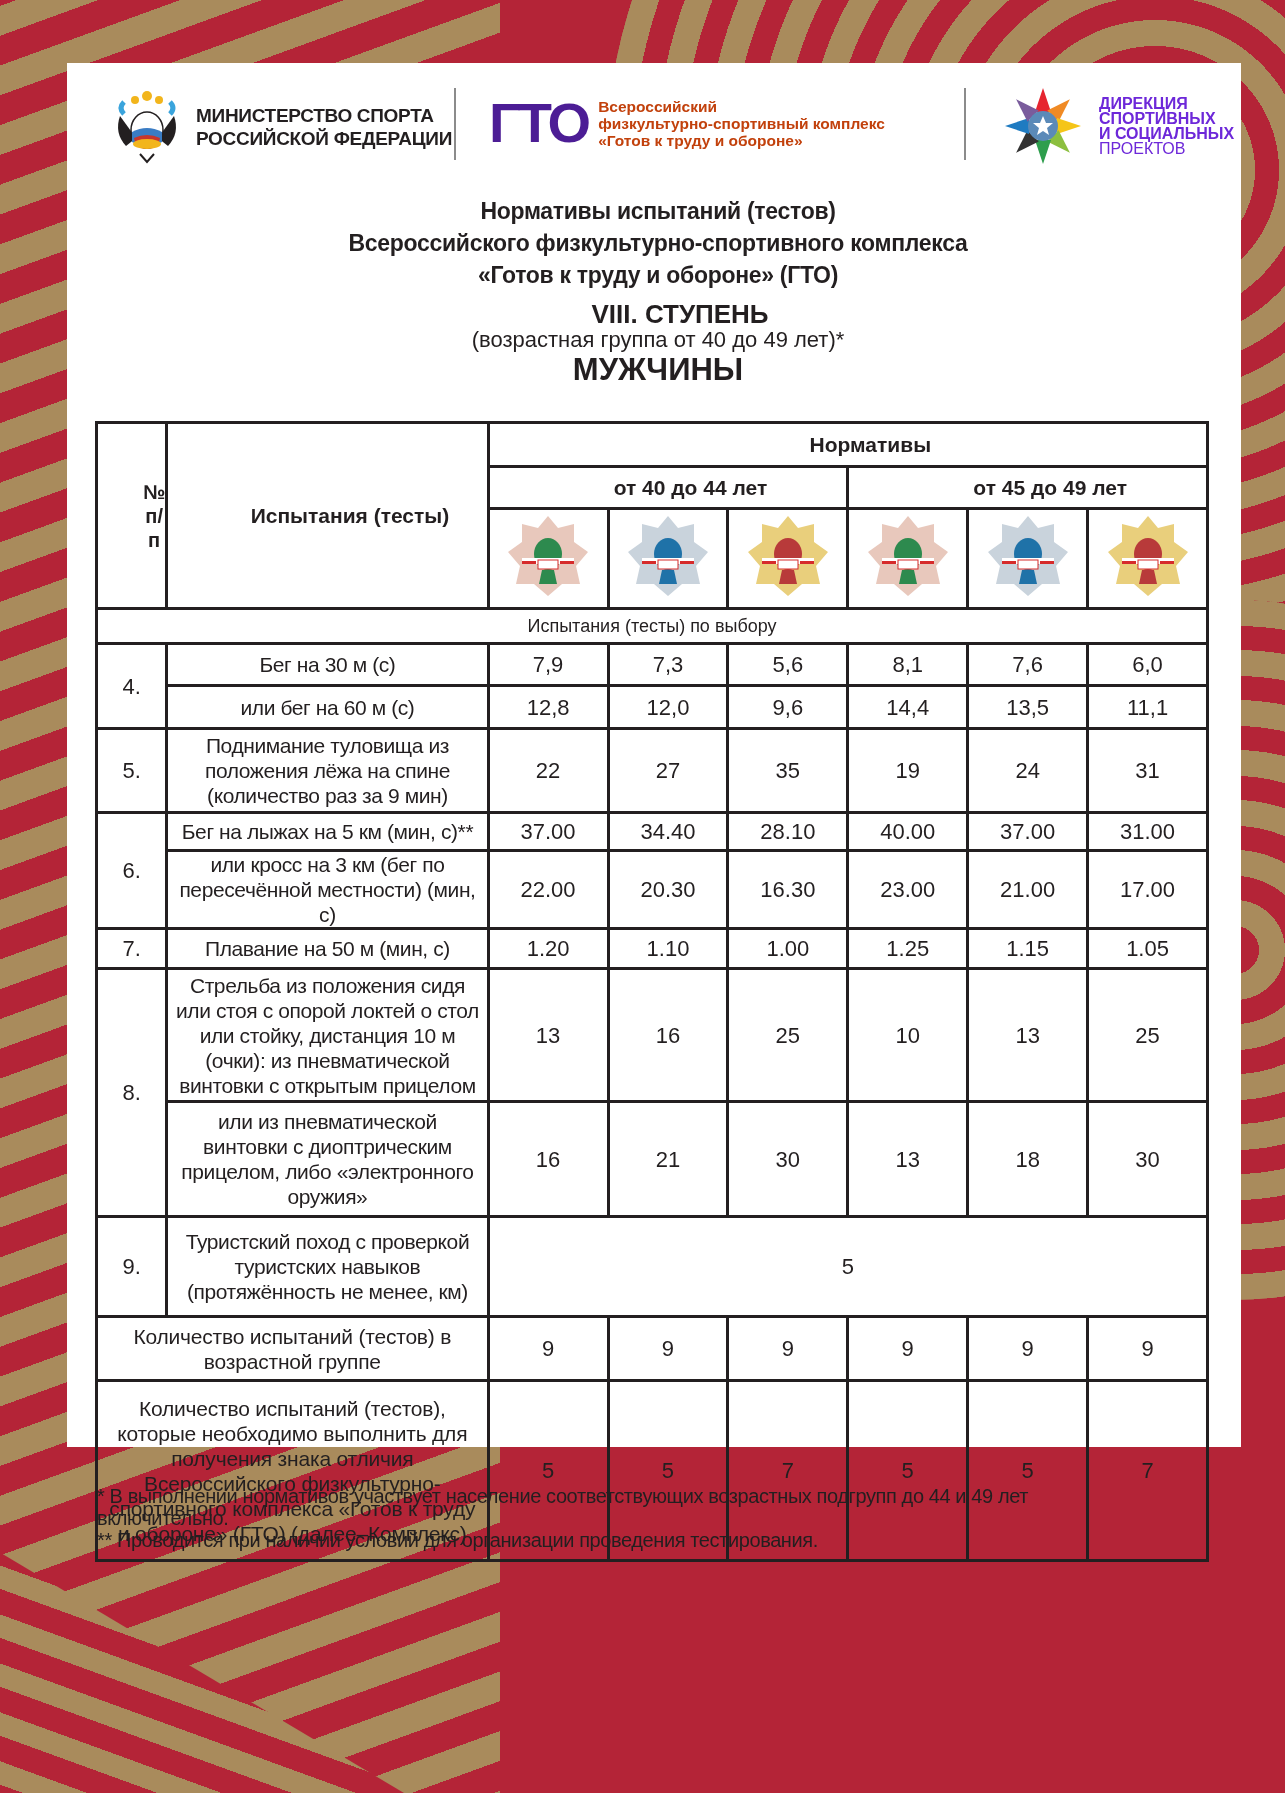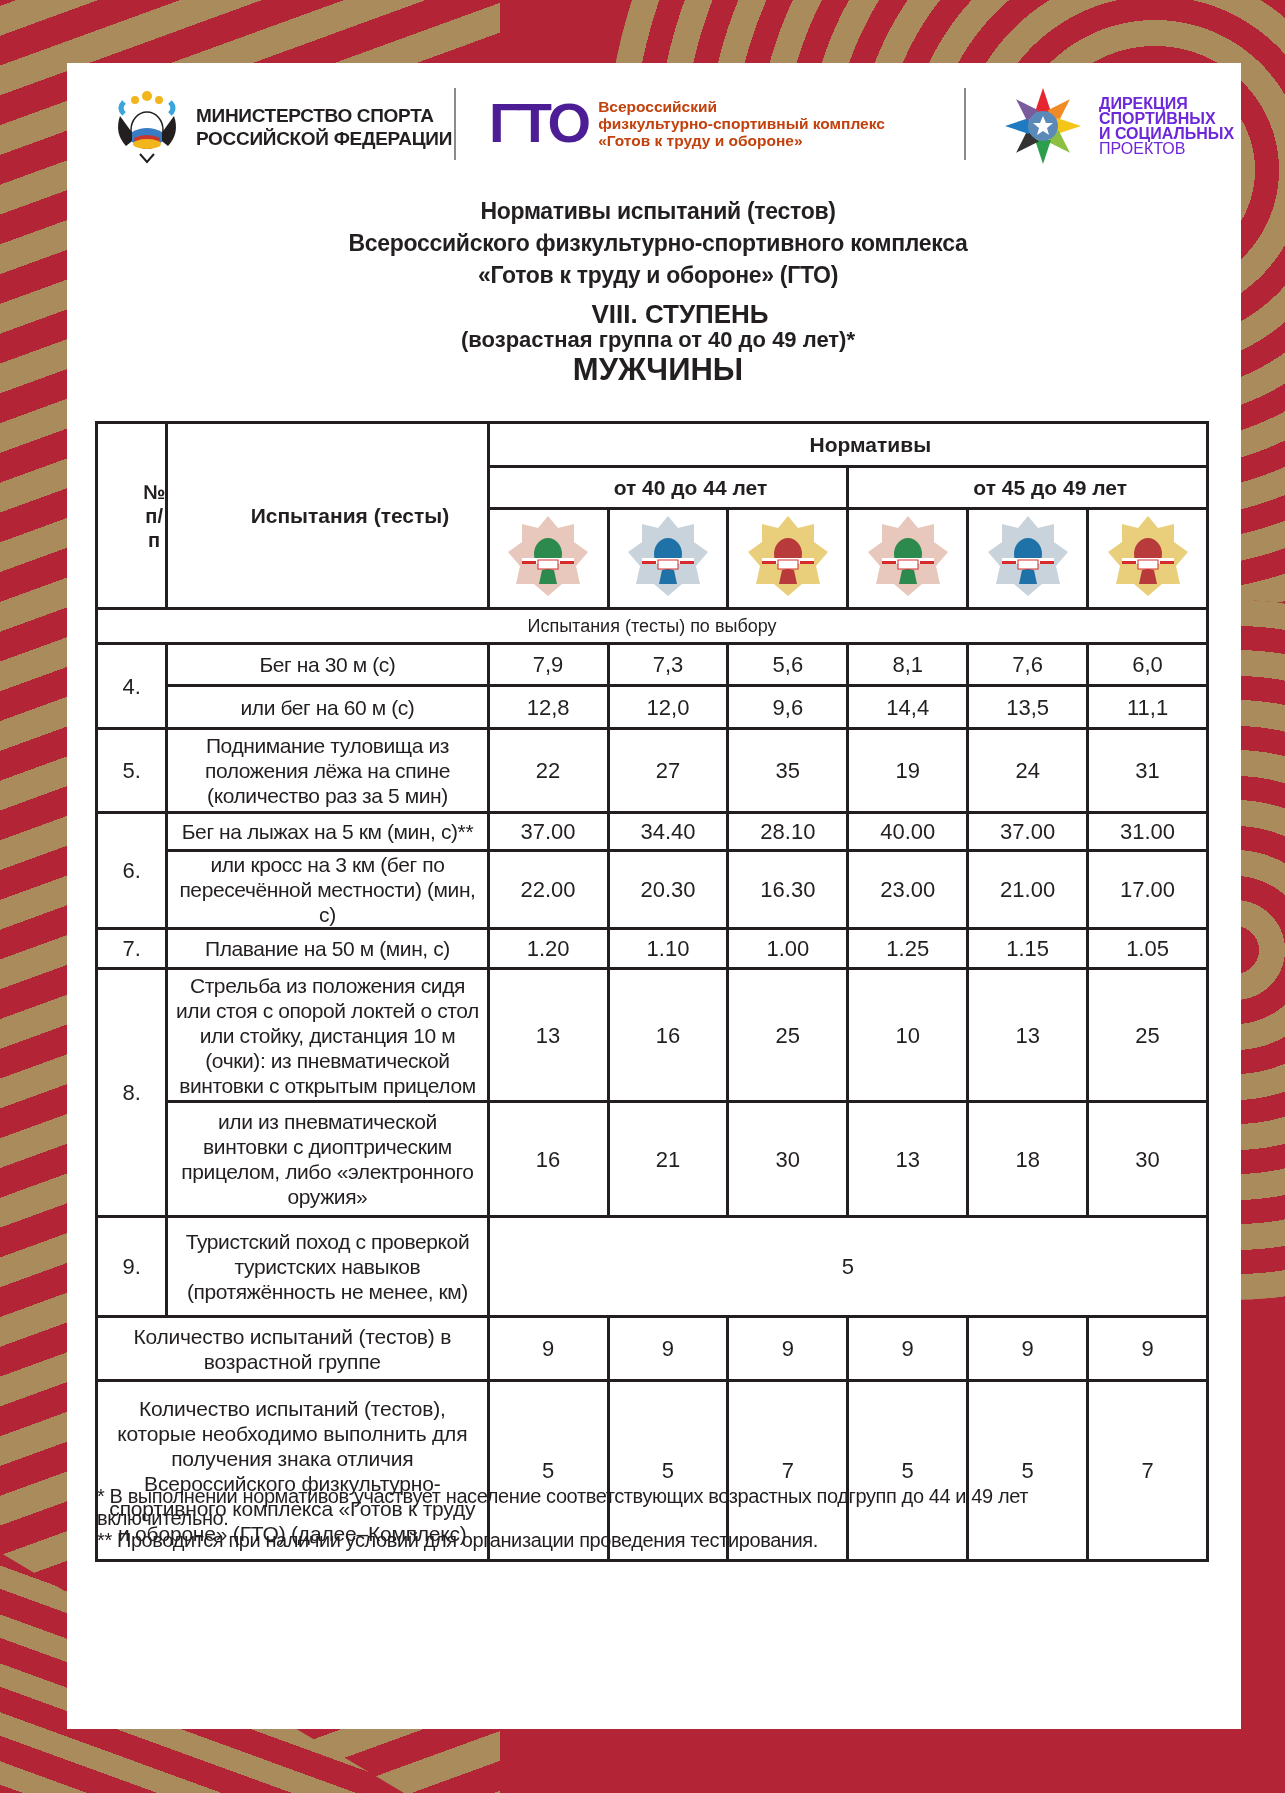--- a/index.html
+++ b/index.html
@@ -27,42 +27,42 @@
     position: absolute; right: -300px; top: 600px; width: 700px; height: 700px;
     border-radius: 50%;
     background: repeating-radial-gradient(circle at center, #b42437 0 24px, #a98b5c 24px 50px);
   }
   .bg-stripes-bl {
     position: absolute; left: -100px; bottom: -200px; width: 1400px; height: 500px;
     background: repeating-linear-gradient(20deg, #a98b5c 0 22px, #b42437 22px 46px);
     clip-path: polygon(0 0, 60% 100%, 0 100%);
   }
   .page {
-    position: absolute; left: 67px; top: 63px; width: 1174px; height: 1666px;
+    position: absolute; left: 67px; top: 63px; width: 1174px; height: 1384px;
     background: #ffffff;
   }
   
   .logos { position: absolute; left: 0; top: 0; width: 100%; height: 150px; }
   .logo-min { position: absolute; left: 45px; top: 25px; display: flex; align-items: center; }
   .emblem { width: 70px; height: 78px; position: relative; }
   .min-text { margin-left: 14px; font-weight: 700; font-size: 19px; line-height: 23px; letter-spacing: -0.3px; color: #231f20; }
   .divider { position: absolute; top: 25px; width: 2px; height: 72px; background: #8b8b8b; }
   .logo-gto { position: absolute; left: 422px; top: 30px; display: flex; align-items: center; }
   .gto-mark { font-weight: 700; font-size: 56px; color: #4c1d95; letter-spacing: -3px; line-height: 60px; border: none; }
   .gto-text { margin-left: 10px; font-weight: 700; font-size: 15.5px; line-height: 17px; color: #c2410c; }
   .logo-dir { position: absolute; left: 935px; top: 22px; display: flex; align-items: center; }
   .star { width: 82px; height: 82px; }
   .dir-text { margin-left: 15px; font-size: 13px; line-height: 15px; color: #6d28d9; }
   .dir-text .big { font-size: 16px; font-weight: 400; }
   .dir-text .sm { font-size: 16px; font-weight: 700; }
 
   .titles { position: absolute; left: 0; top: 132px; width: 100%; text-align: center; padding-left: 8px; }
   .t1 { font-weight: 700; font-size: 23px; line-height: 32px; letter-spacing: -0.3px; }
   .t2 { font-weight: 700; font-size: 26px; line-height: 27px; margin-top: 10px; margin-left: 44px; }
-  .t3 { font-weight: 700; font-size: 22px; line-height: 24px; }
+  .t3 { font-weight: 400; font-size: 22px; line-height: 24px; }
   .t4 { font-weight: 700; font-size: 31px; line-height: 35px; }
 
   table.norms {
     position: absolute; left: 28px; top: 358px; width: 1114px;
     border-collapse: collapse;
     font-size: 21px; line-height: 25px;
   }
   table.norms td, table.norms th {
     border: 3px solid #231f20;
     text-align: center; vertical-align: middle;
@@ -254,21 +254,21 @@
       <td class="num">12,8</td>
       <td class="num">12,0</td>
       <td class="num">9,6</td>
       <td class="num">14,4</td>
       <td class="num">13,5</td>
       <td class="num">11,1</td>
     </tr>
 
     <tr style="height:84px;">
       <td class="num">5.</td>
-      <td class="test">Поднимание туловища из положения лёжа на спине (количество раз за 5 мин)</td>
+      <td class="test">Поднимание туловища из положения лёжа на спине (количество раз за 9 мин)</td>
       <td class="num">22</td>
       <td class="num">27</td>
       <td class="num">35</td>
       <td class="num">19</td>
       <td class="num">24</td>
       <td class="num">31</td>
     </tr>
 
     <tr style="height:38px;">
       <td rowspan="2" class="num">6.</td>

